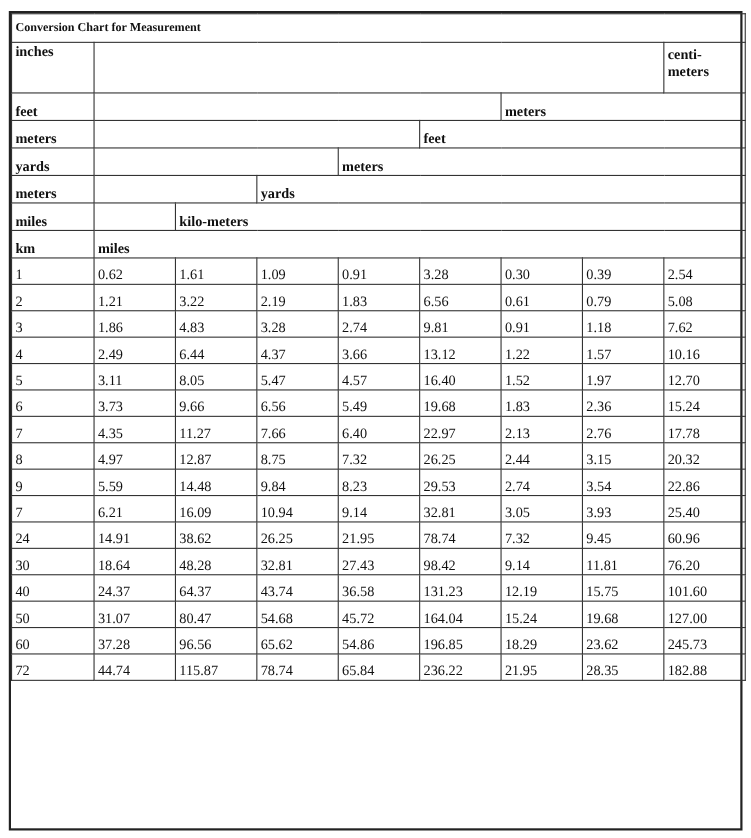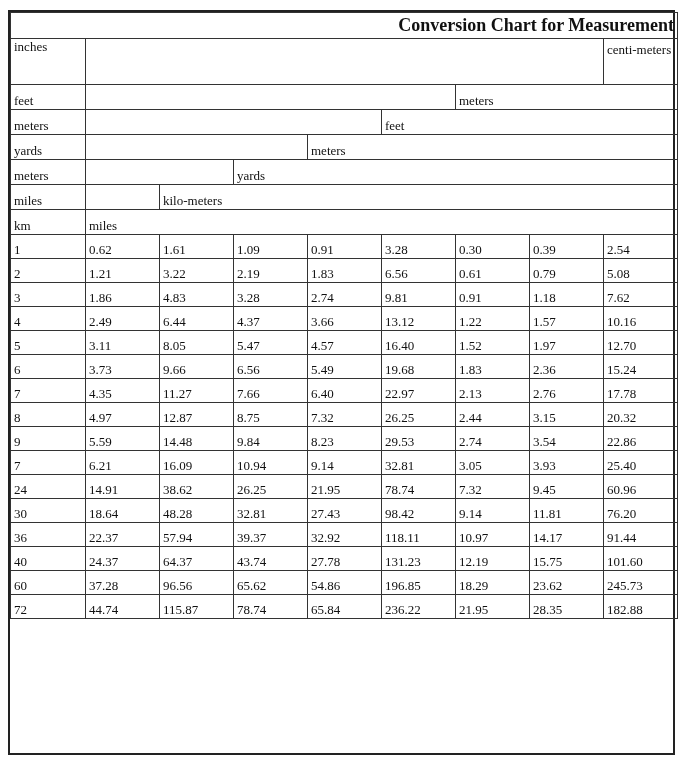--- a/index.html
+++ b/index.html
@@ -5,23 +5,23 @@
   html, body { margin: 0; padding: 0; background: #ffffff; }
   body { width: 683px; height: 762px; position: relative; overflow: hidden;
          font-family: "Liberation Serif", "DejaVu Serif", serif; color: #111; }
   .sheet { position: absolute; left: 8px; top: 10px; width: 667px; height: 745px;
            border: 2px solid #222; box-sizing: border-box; }
   table { border-collapse: collapse; width: 665px; table-layout: fixed; }
   col.c0 { width: 75px; }
   col.cn { width: 74px; }
   td { border: 1px solid #333; padding: 0 3px; vertical-align: bottom;
        font-size: 13px; line-height: 15px; white-space: nowrap; overflow: hidden; }
-  tr.title td { height: 25px; text-align: right; font-weight: bold; font-size: 18px;
+  tr.title td { height: 25px; text-align: left; font-weight: bold; font-size: 11px;
                 vertical-align: middle; }
-  tr.hdr td { font-weight: normal; font-size: 13px; height: 23px; padding-bottom: 1px; }
+  tr.hdr td { font-weight: bold; font-size: 13px; height: 23px; padding-bottom: 1px; }
   tr.hdr.tall td { height: 41px; }
   tr.hdr td.wrap { white-space: normal; line-height: 15px; }
   tr.data td { height: 22px; font-size: 13px; padding-bottom: 1px; }
 </style>
 </head>
 <body>
 
 <div class="sheet">
   <table>
     <colgroup>
@@ -199,40 +199,40 @@
           <td>18.64</td>
           <td>48.28</td>
           <td>32.81</td>
           <td>27.43</td>
           <td>98.42</td>
           <td>9.14</td>
           <td>11.81</td>
           <td>76.20</td>
         </tr>
         <tr class="data">
-          <td>36</td>
-          <td>22.37</td>
-          <td>57.94</td>
-          <td>39.37</td>
-          <td>32.92</td>
-          <td>118.11</td>
-          <td>10.97</td>
-          <td>14.17</td>
-          <td>91.44</td>
-        </tr>
-        <tr class="data">
           <td>40</td>
           <td>24.37</td>
           <td>64.37</td>
           <td>43.74</td>
-          <td>27.78</td>
+          <td>36.58</td>
           <td>131.23</td>
           <td>12.19</td>
           <td>15.75</td>
           <td>101.60</td>
+        </tr>
+        <tr class="data">
+          <td>50</td>
+          <td>31.07</td>
+          <td>80.47</td>
+          <td>54.68</td>
+          <td>45.72</td>
+          <td>164.04</td>
+          <td>15.24</td>
+          <td>19.68</td>
+          <td>127.00</td>
         </tr>
         <tr class="data">
           <td>60</td>
           <td>37.28</td>
           <td>96.56</td>
           <td>65.62</td>
           <td>54.86</td>
           <td>196.85</td>
           <td>18.29</td>
           <td>23.62</td>

